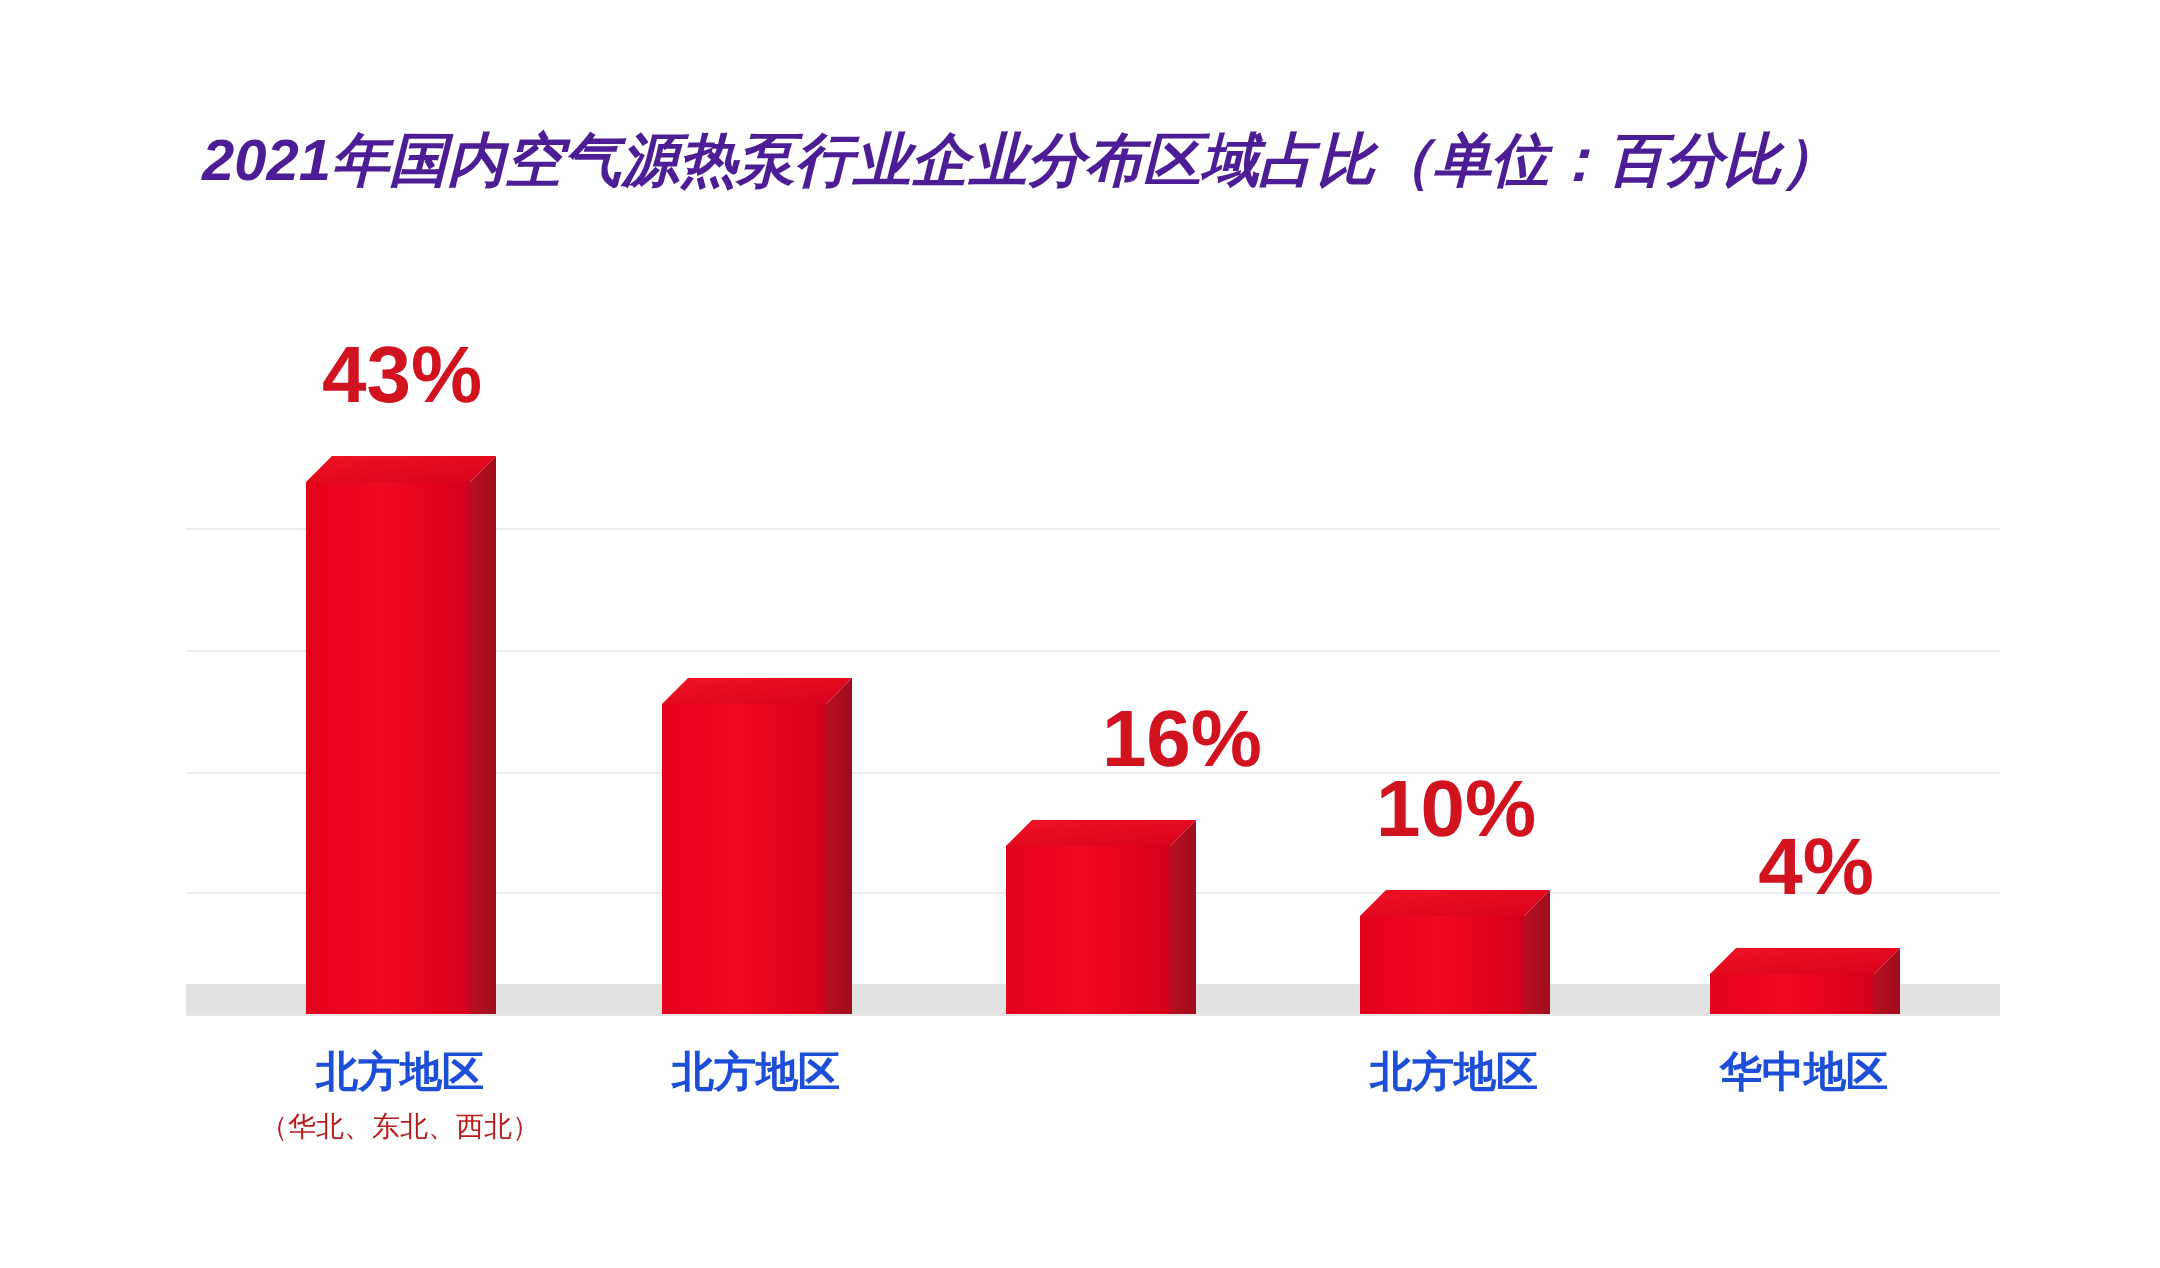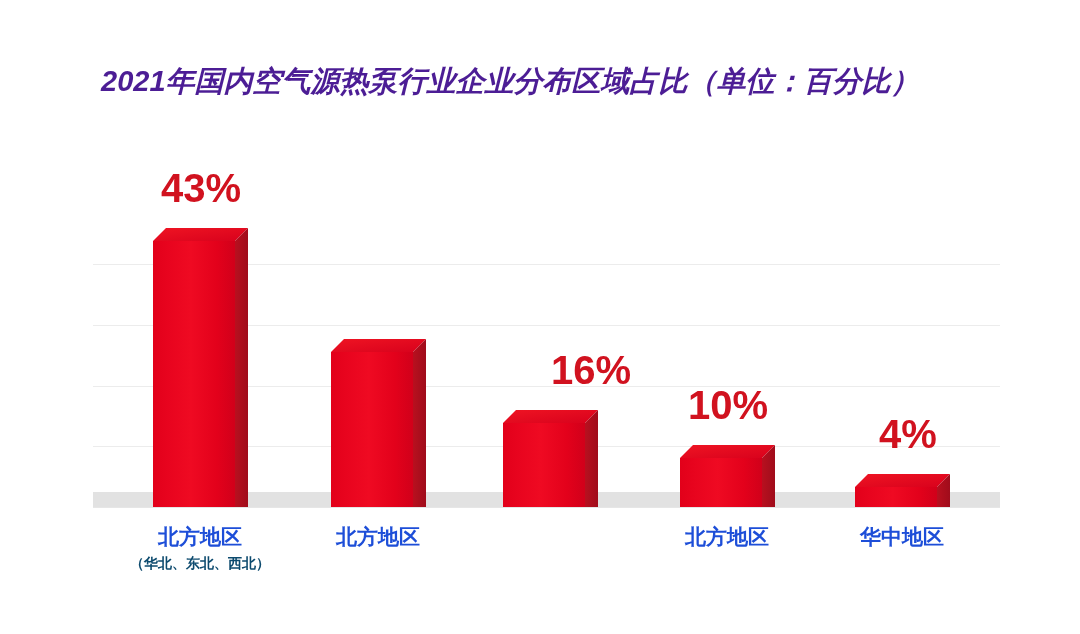--- a/index.html
+++ b/index.html
@@ -130,22 +130,22 @@
     font-weight: bold;
     font-size: 21px;
     line-height: 28px;
     white-space: nowrap;
   }
 
   .cat-sublabel {
     position: absolute;
     width: 220px;
     text-align: center;
-    color: #0c4a6e;
-    font-weight: bold;
+    color: #b91c1c;
+    font-weight: normal;
     font-size: 14px;
     line-height: 20px;
     white-space: nowrap;
   }
 </style>
 </head>
 <body>
 
 <div id="chart-root">
 

